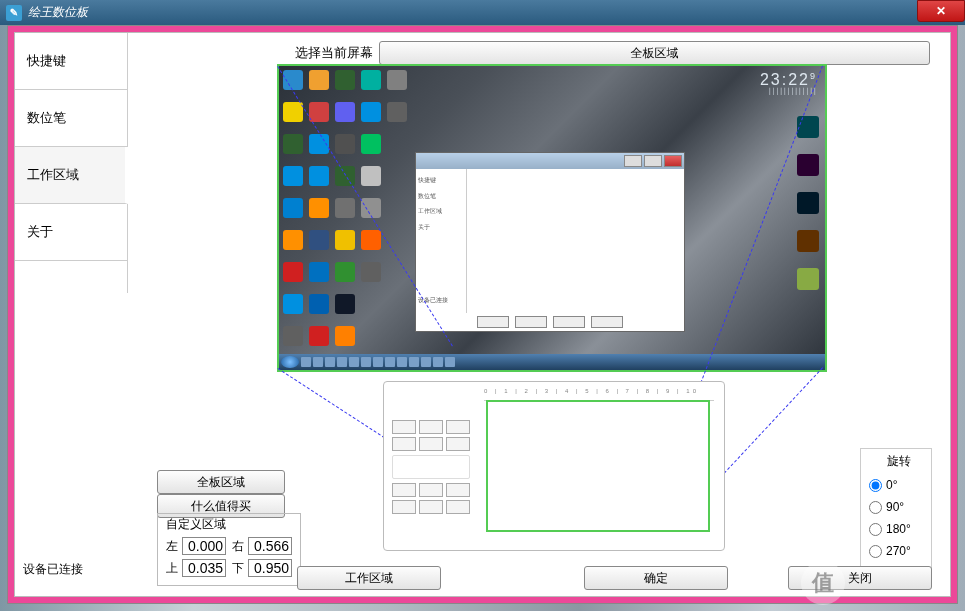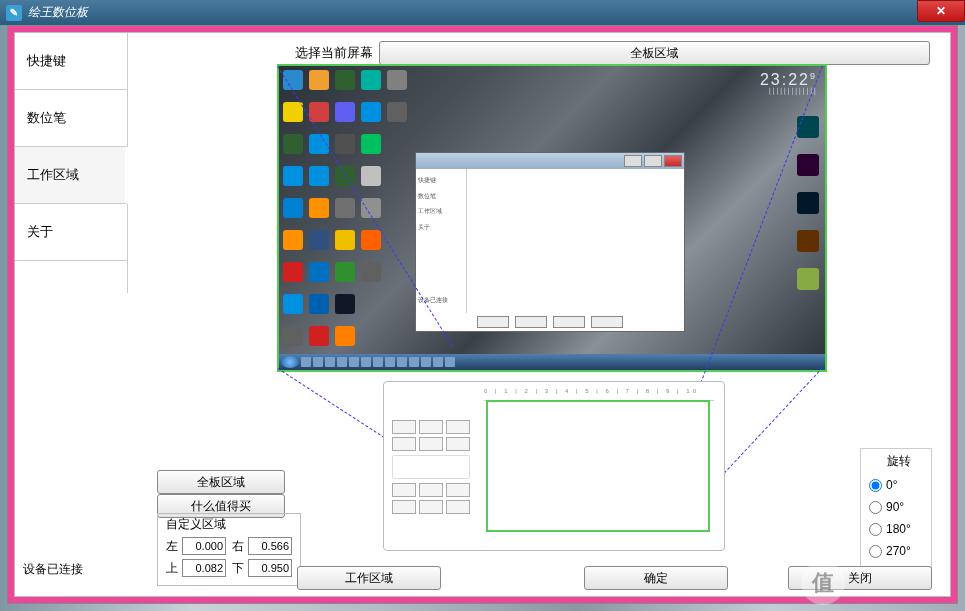--- a/index.html
+++ b/index.html
@@ -217,21 +217,21 @@
 
   .custom-box {
     position:absolute; left:142px; top:480px;
     width: 130px;
     border:1px solid #bbb;
     padding: 2px 6px 6px 6px;
   }
   .custom-box legend { font-size:12px; margin-bottom:2px; }
   .coord-row { display:flex; align-items:center; gap:4px; height:22px; }
   .coord-row .lab { width:14px; text-align:right; }
-  .coord-row .val { width:38px; height:16px; border:1px solid #888; background:#fff; text-align:right; padding:0 2px; font-size:11px; display:flex; align-items:center; justify-content:flex-end;}
+  .coord-row .val { width:38px; height:16px; border:1px solid #888; background:#fff; text-align:right; padding:0 2px; font-size:14px; display:flex; align-items:center; justify-content:flex-end;}
 
   .rotate-box {
     position:absolute;
     right:18px; top:415px;
     border:1px solid #ccc;
     padding: 4px 18px 8px 8px;
   }
   .rotate-box legend { font-size:12px; margin-bottom:4px;margin-left:16px; }
   .rotate-box label { display:flex; align-items:center; gap:4px; font-size:12px; height:22px; }
   .rotate-box input { margin:0; }
@@ -448,21 +448,21 @@
   <div class="custom-box">
     <legend>自定义区域</legend>
     <div class="coord-row">
       <span class="lab">左</span>
       <span class="val">0.000</span>
       <span class="lab">右</span>
       <span class="val">0.566</span>
     </div>
     <div class="coord-row">
       <span class="lab">上</span>
-      <span class="val">0.082</span>
+      <span class="val">0.035</span>
       <span class="lab">下</span>
       <span class="val">0.950</span>
     </div>
   </div>
 
   <div class="rotate-box">
     <legend>旋转</legend>
     <label>
           <input type="radio" name="rot" checked="" style="">
           <span>0°</span>

